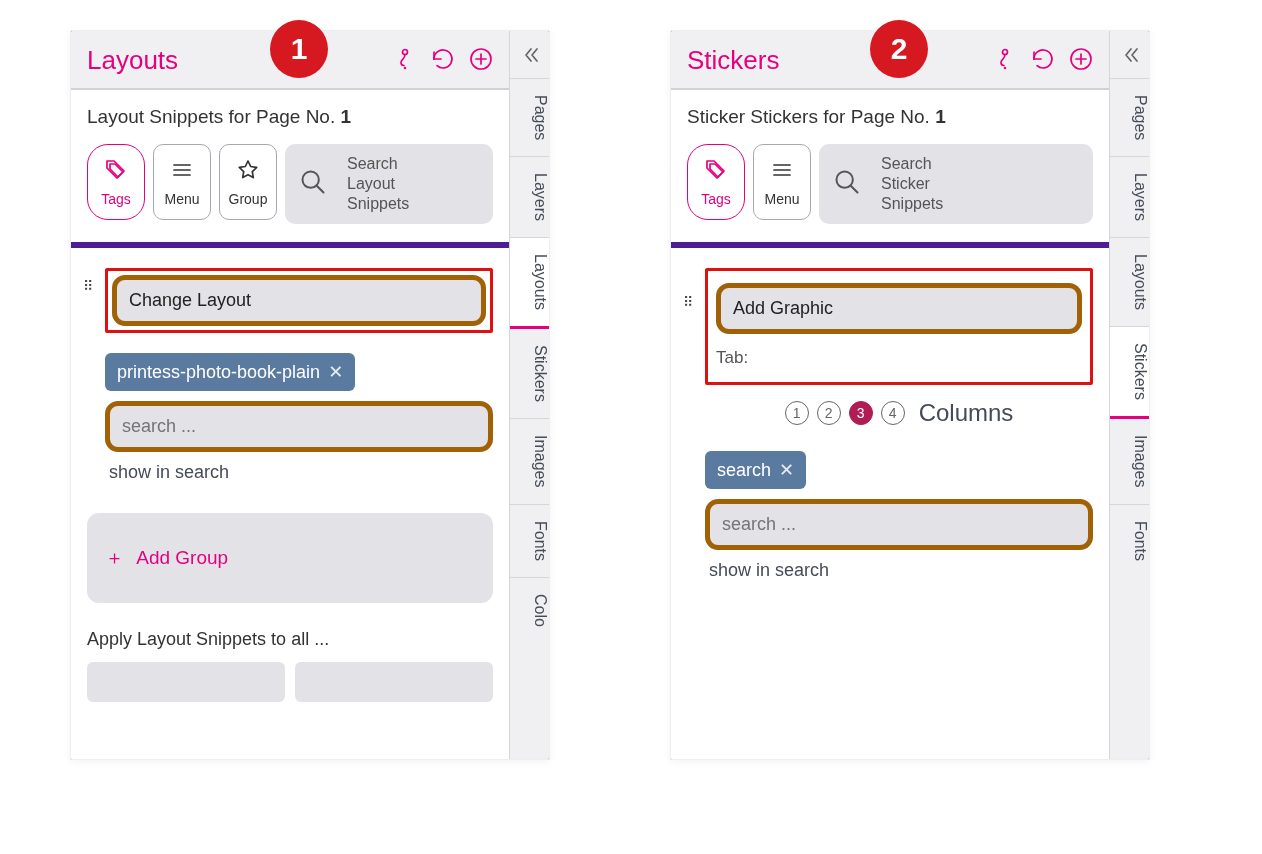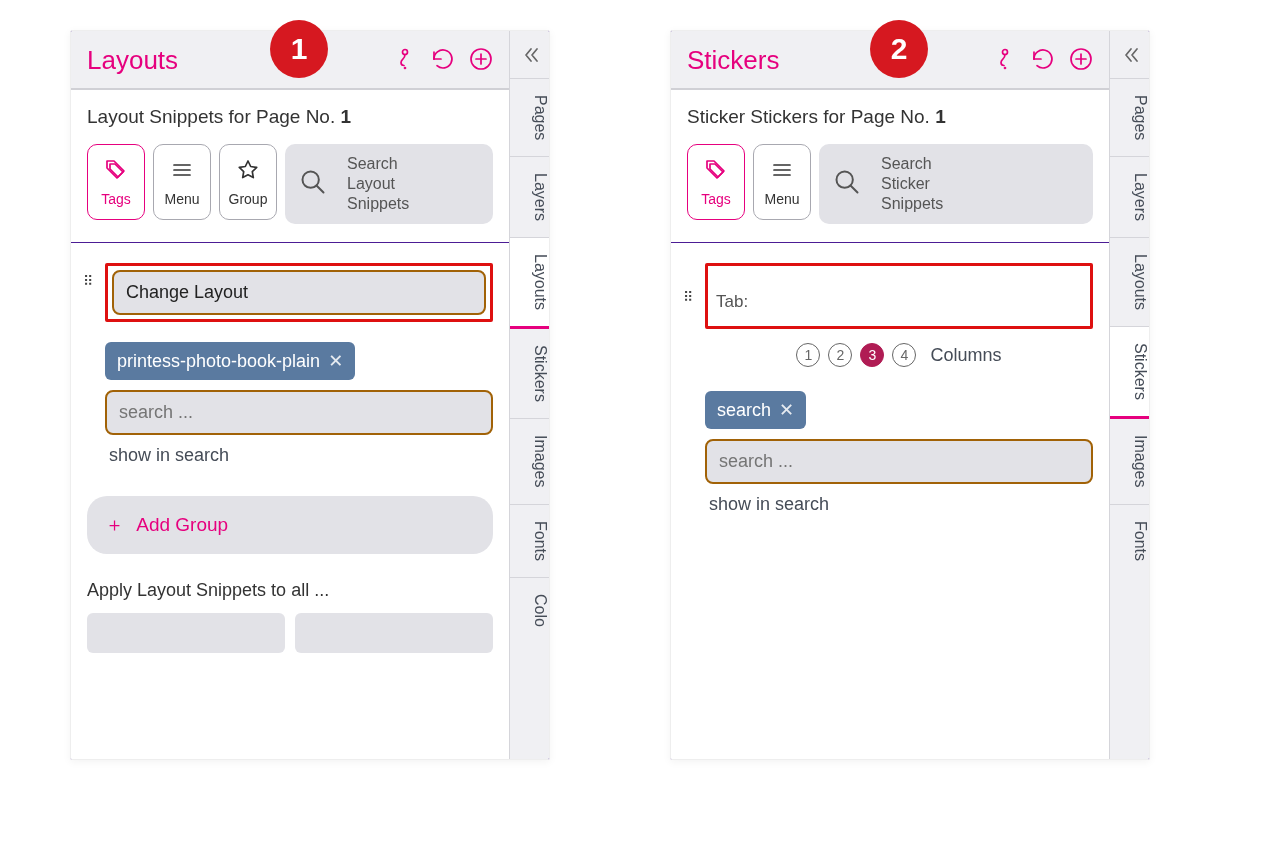--- a/index.html
+++ b/index.html
@@ -69,21 +69,21 @@
   .panel-title{
     color:var(--pink);
     font-size:26px;
     font-weight:400;
   }
   .head-actions{display:flex;gap:14px;align-items:center;}
   .head-actions .ic{color:var(--pink);}
   .sub-head{
     background:#fff;
     padding:16px 16px 18px 16px;
-    border-bottom:1px solid #4c1d95;
+    border-bottom:6px solid #4c1d95;
   }
   .sub-title{font-size:19px;color:#333;margin:0;}
   .sub-title b{font-weight:600;}
   .toolbar{
     display:flex;
     gap:8px;
     margin-top:16px;
   }
   .tbtn{
     background:#fff;
@@ -92,20 +92,21 @@
     width:58px;height:76px;
     display:flex;flex-direction:column;align-items:center;justify-content:center;
     gap:6px;
     font-size:14px;
     color:#333;
     cursor:pointer;
   }
   .tbtn.active{
     border-color:var(--pink);
     color:var(--pink);
+    border-radius:21px;
   }
   .tbtn .ic{font-size:22px;}
   .search-box{
     flex:1;
     background:#e2e2e7;
     border:none;
     border-radius:10px;
     display:flex;align-items:center;
     gap:20px;
     padding:10px 14px;
@@ -130,22 +131,22 @@
     cursor:grab;
   }
   .highlight-box{
     border:3px solid var(--outline);
     padding:4px;
     border-radius:2px;
     margin-bottom:10px;
   }
   .field,.text-input,.dropdown{
     background:#e2e2e7;
-    border:2px solid #a16207;
-    border-radius:8px;
+    border:5px solid #a16207;
+    border-radius:13px;
     padding:10px 12px;
     font-size:18px;
     color:#222;
     width:100%;
   }
   .chip{
     display:inline-flex;
     align-items:center;
     gap:8px;
     background:var(--chip);
@@ -158,22 +159,22 @@
   .chip .x{cursor:pointer;opacity:.85;}
   .show-link{
     font-size:18px;
     color:#454c57;
     margin:10px 0 30px 4px;
     display:block;
   }
   .add-group{
     margin-left:-18px;
     background:#e2e2e7;
-    border-radius:20px;
-    padding:16px 18px;
+    border-radius:12px;
+    padding:32px 18px;
     color:var(--pink);
     font-size:19px;
     cursor:pointer;
   }
   .apply-text{
     margin-left:-18px;
     margin-top:26px;
     font-size:18px;
     color:#333;
   }
@@ -189,21 +190,21 @@
     cursor:pointer;
     color:#555;
   }
   .columns-row{display:flex;align-items:center;justify-content:center;gap:8px;margin:14px 0;}
   .col-n{
     width:24px;height:24px;border:1.5px solid #666;border-radius:50%;
     display:flex;align-items:center;justify-content:center;
     font-size:14px;color:#666;cursor:pointer;
   }
   .col-n.active{background:#b01c54;color:#fff;border-color:#b01c54;}
-  .columns-label{font-size:18px;color:#454c57;margin-left:6px;}
+  .columns-label{font-size:24px;color:#454c57;margin-left:6px;}
 
   
   .side-tabs{
     width:40px;
     background:var(--panel-bg);
     border-left:1px solid #d5d5da;
     display:flex;
     flex-direction:column;
   }
   .collapse-btn{
@@ -411,20 +412,21 @@
               <span class="lines" style="white-space:pre-line">Search
 Sticker
 Snippets</span>
             </div>
           </div>
         </div>
         <div class="content">
           <div class="section">
             <span class="drag-handle" style="top:26px">⠿</span>
             <div class="highlight-box" style="padding:12px 8px 14px 8px">
+              <input class="field" value="Add Graphic" style="">
               <div class="tab-row">
                 <span class="tab-label">Tab:</span>
               </div>
             </div>
             <div class="columns-row">
               <div class="col-n">1</div>
               <div class="col-n">2</div>
               <div class="col-n active">3</div>
               <div class="col-n">4</div>
               <span class="columns-label">Columns</span>

